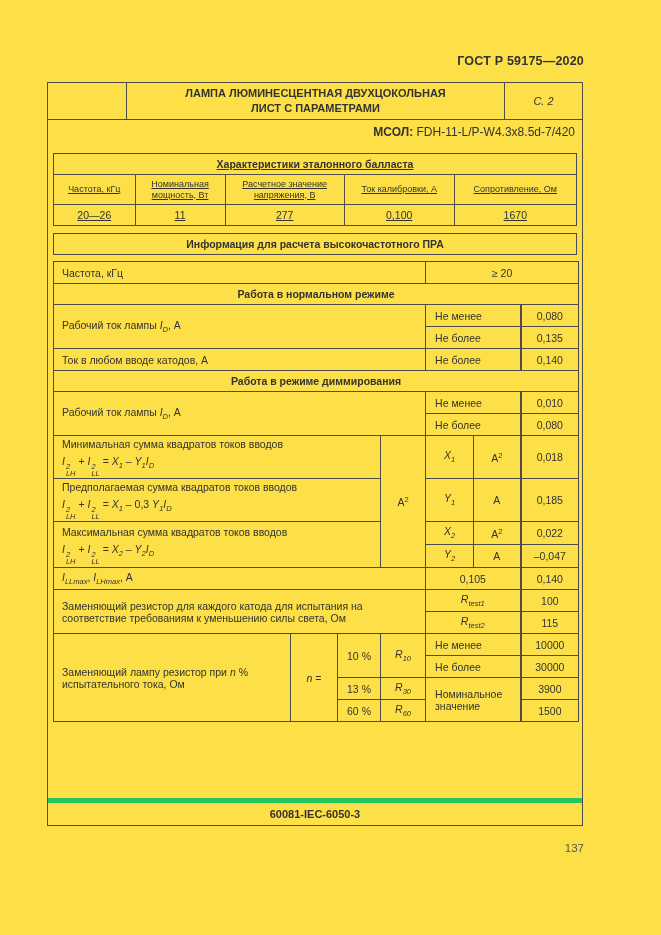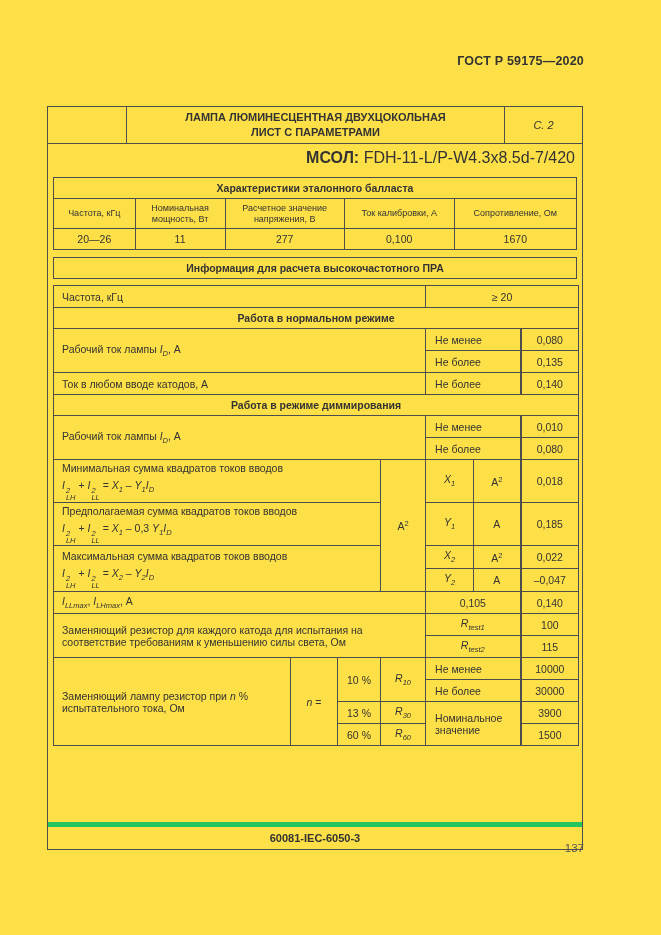--- a/index.html
+++ b/index.html
@@ -1,32 +1,32 @@
 <!DOCTYPE html>
 <html><head>
 <meta charset="utf-8">
 <style>
   html,body{margin:0;padding:0;background:#edeeec;}
   .page{position:relative;width:661px;height:935px;background:#fde047;
         font-family:"Liberation Sans","DejaVu Sans",sans-serif;color:#333;overflow:hidden;}
   .gost-header{position:absolute;top:54px;right:77px;font-weight:bold;font-size:12.5px;letter-spacing:.2px;}
-  .sheet{position:absolute;left:47px;top:106px;width:536px;height:744px;border:1px solid #4d4d4d;
+  .sheet{position:absolute;left:47px;top:82px;width:536px;height:744px;border:1px solid #4d4d4d;
          box-sizing:border-box;}
   .sheet-header{display:flex;border-bottom:1px solid #4d4d4d;height:37px;box-sizing:border-box;}
   .hd-left{width:79px;border-right:1px solid #4d4d4d;box-sizing:border-box;}
   .hd-title{flex:1;border-right:1px solid #4d4d4d;text-align:center;font-weight:bold;font-size:11px;
             line-height:15px;display:flex;flex-direction:column;justify-content:center;box-sizing:border-box;}
   .hd-page{width:77px;display:flex;align-items:center;justify-content:center;font-size:11px;box-sizing:border-box;font-style:italic;}
-  .mcol{height:20px;text-align:right;font-size:16px;padding:5px 7px 0 0;}
+  .mcol{height:20px;text-align:right;font-size:12px;padding:5px 7px 0 0;}
   .mcol b{font-weight:bold;}
   .content{padding:8px 5px 0 5px;}
   table{border-collapse:collapse;width:100%;table-layout:fixed;font-size:10.5px;color:#333;}
   td,th{border:1px solid #4d4d4d;padding:1px 6px;overflow:hidden;vertical-align:middle;box-sizing:border-box;}
   th{font-weight:bold;text-align:center;font-size:10.5px;}
-  .t-ballast{margin-bottom:7px;}
+  .t-ballast{margin-bottom:7px;text-decoration:underline;}
   .t-band{margin-bottom:6px;}
   .t-band td{height:21px;text-align:center;font-weight:bold;}
   .colhead td{font-size:9px;line-height:11px;text-align:center;height:30px;padding:2px 3px;}
   .vals td{text-align:center;height:21px;}
   .h21{height:21px;} .h22{height:22px;} .h23{height:23px;} .h40{height:40px;}
   .lbl{text-align:left;padding-left:8px;}
   .crit{text-align:left;padding-left:9px;}
   .ctr{text-align:center;}
   .vb{border-left-width:2px;}
   .flabel div{line-height:15px;}

